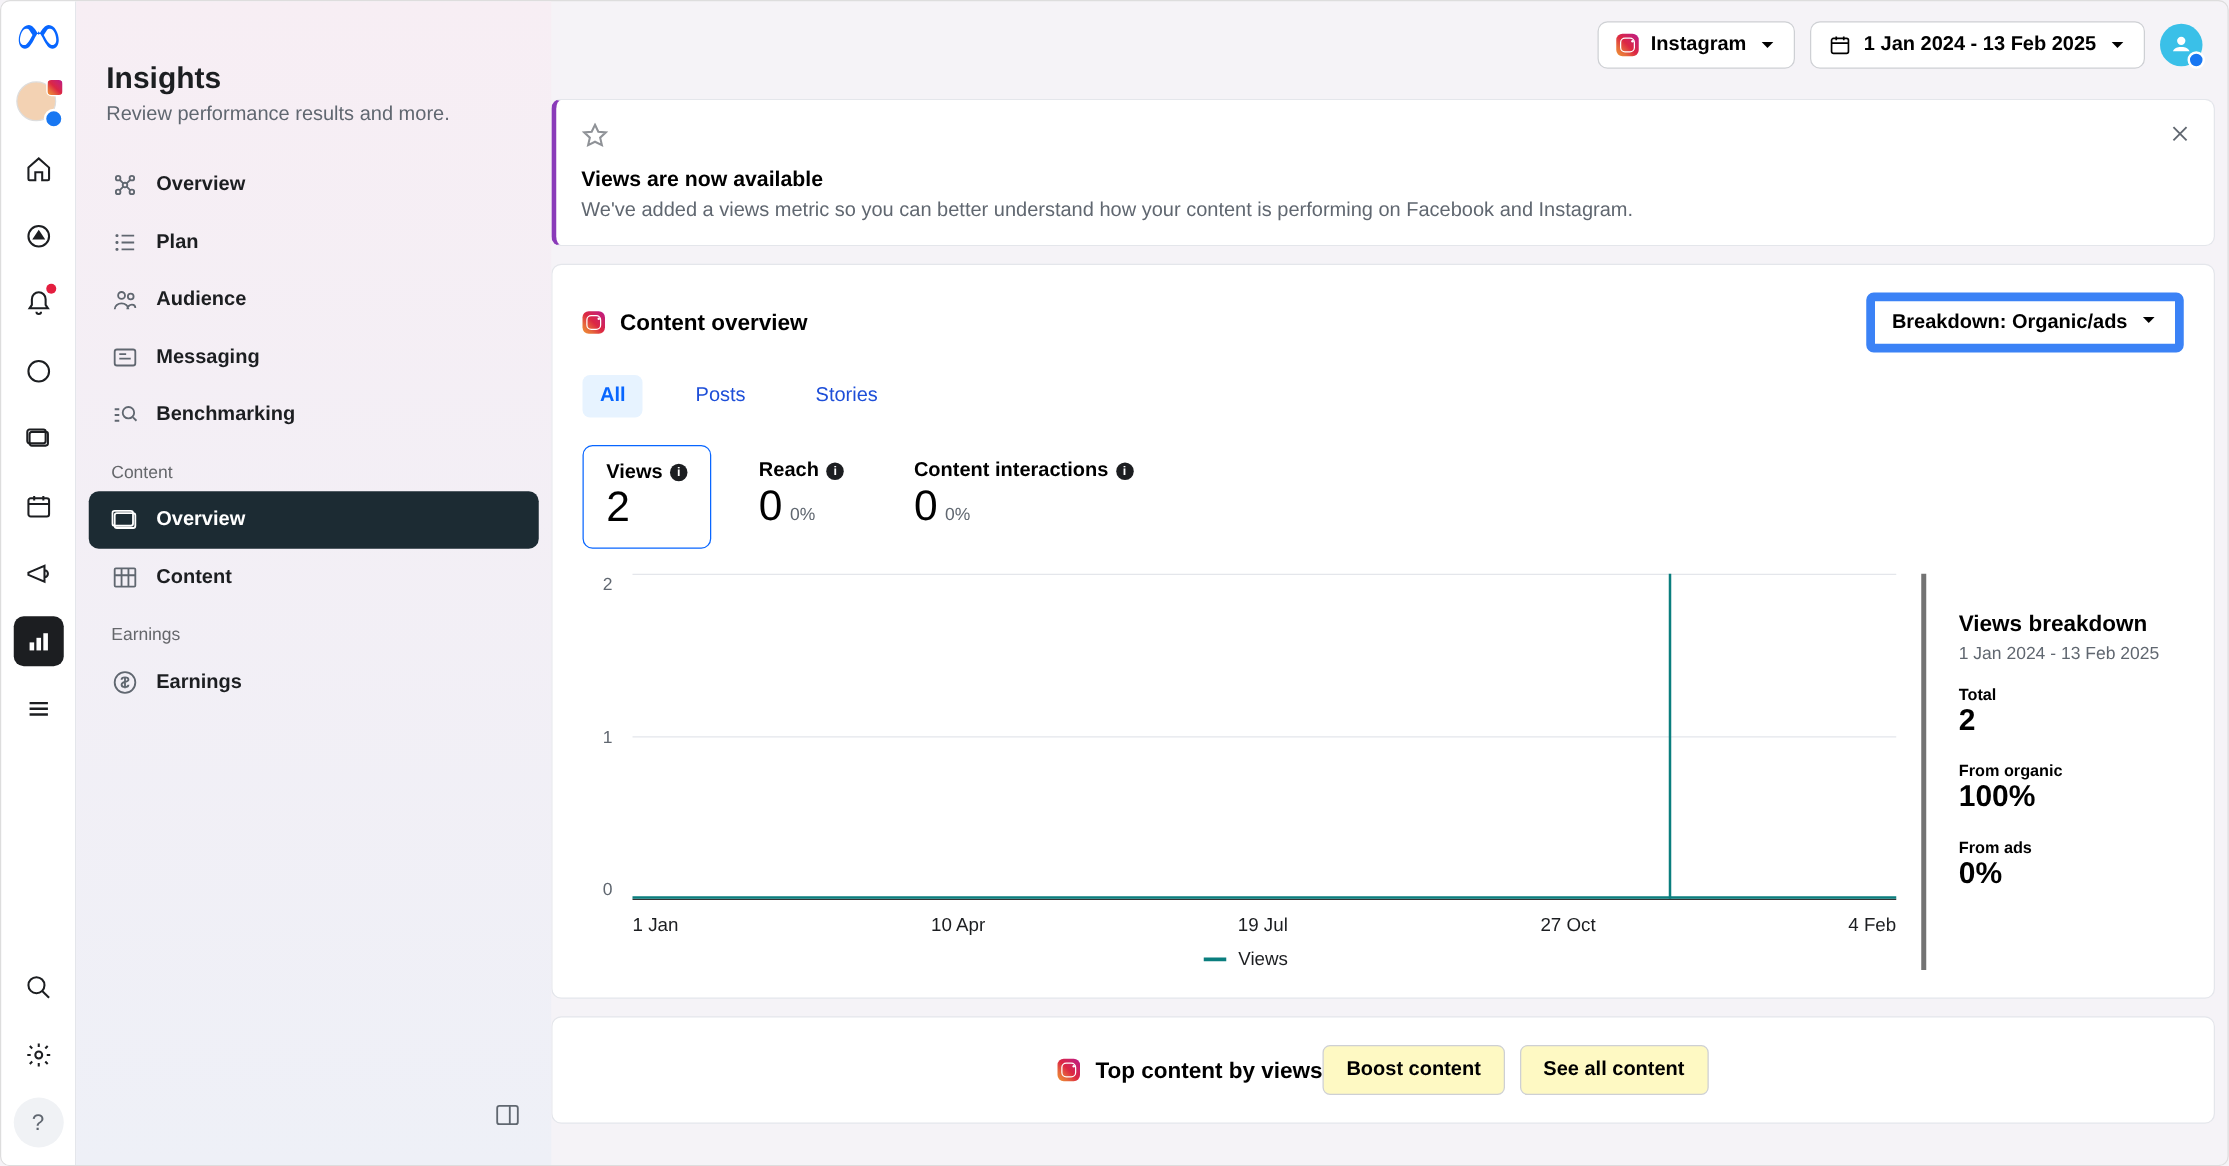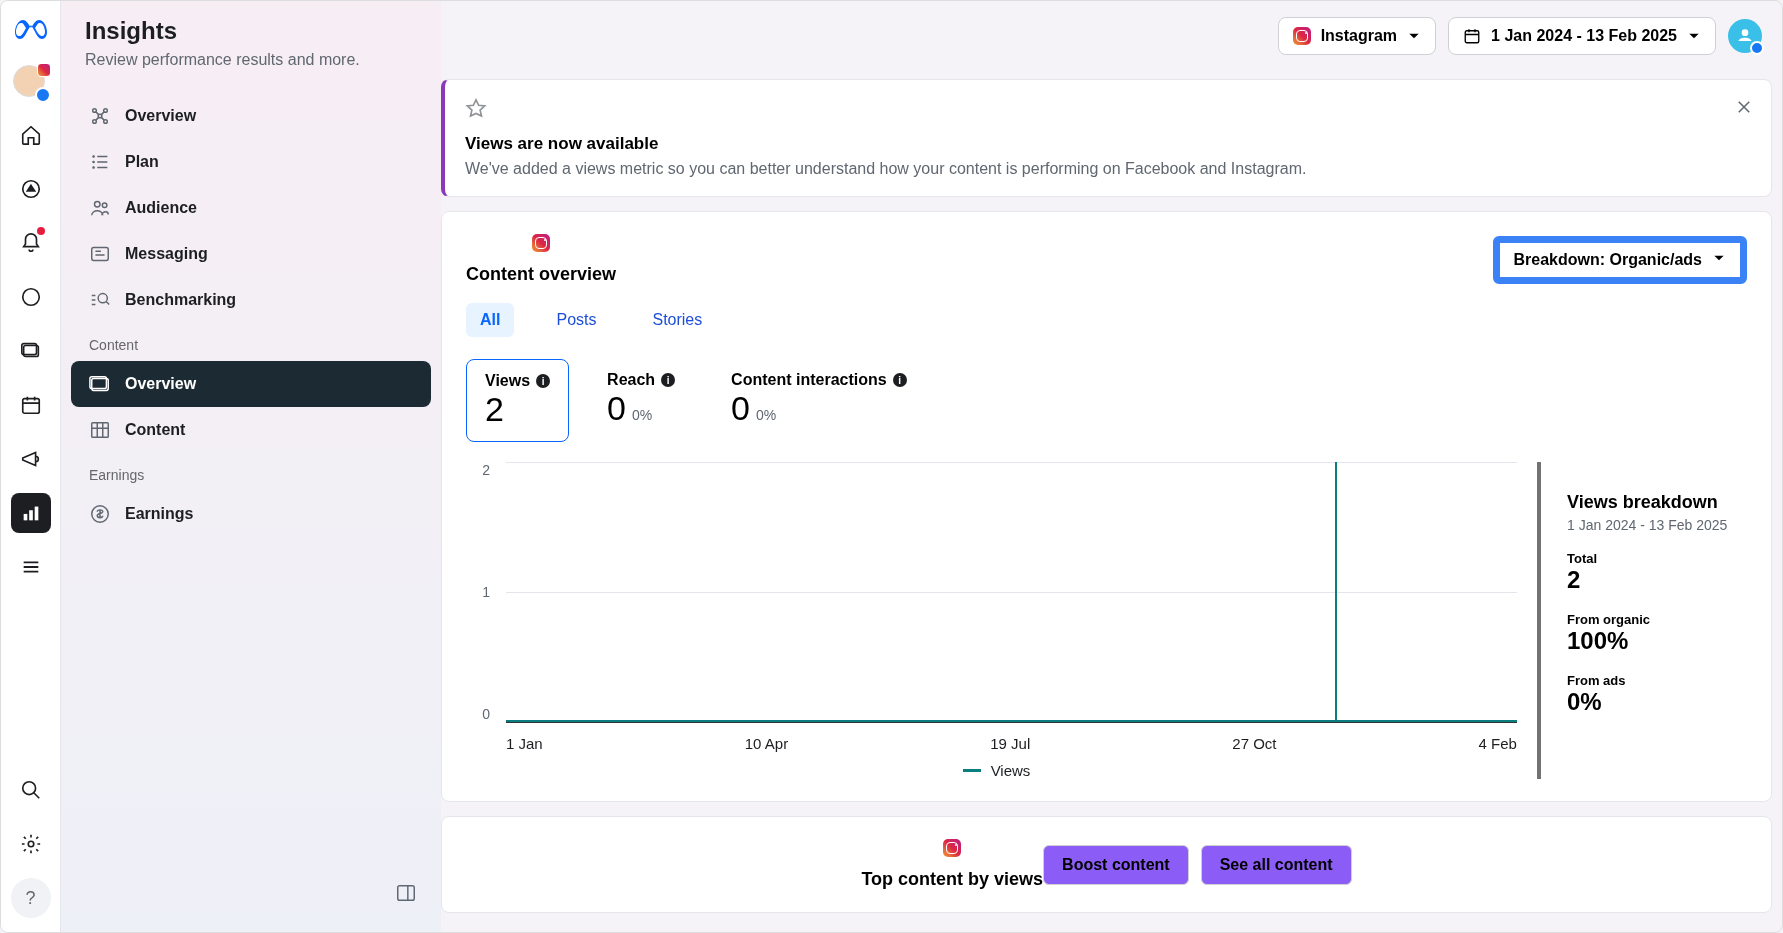--- a/index.html
+++ b/index.html
@@ -16,21 +16,21 @@
 .rail-bottom { position: absolute; bottom: 14px; display: flex; flex-direction: column; gap: 14px; align-items: center; }
 .notif-dot { position: absolute; top: 4px; right: 6px; width: 8px; height: 8px; background: #e41e3f; border-radius: 50%; }
 .profile-badge { position: relative; width: 36px; height: 36px; }
 .profile-badge .circ { width:32px; height:32px; border-radius:50%; background:#f3d2b3; border:1px solid #ddd; position:relative; overflow:hidden;}
 .profile-badge .mini-fb { position:absolute; bottom:-2px; right:-2px; width:16px; height:16px; background:#1877f2; border-radius:50%; border:2px solid #fff; }
 .profile-badge .mini-ig { position:absolute; top:-2px; right:-2px; width:14px; height:14px; background:linear-gradient(45deg,#f09433,#e6683c,#dc2743,#cc2366,#bc1888); border-radius:4px; border:1px solid #fff;}
 
 
 .sidebar { width: 380px; background: linear-gradient(180deg,#f7eef4 0%,#eef0f7 100%); padding: 16px 10px 16px 10px; display: flex; flex-direction: column; position: relative; }
 .sidebar-header { padding: 0 14px 24px 14px; }
-.sidebar-title { font-size: 24px; font-weight: 700; color: #1c1e21; }
+.sidebar-title { font-size: 24px; font-weight: 700; color: #1c1e21; margin-top: 32px; }
 .sidebar-subtitle { font-size: 16px; color: #606770; margin-top: 6px; }
 .nav-item { display: flex; align-items: center; gap: 14px; padding: 12px 18px; border-radius: 8px; cursor: pointer; font-size: 16px; font-weight: 600; color: #1c1e21; }
 .nav-item svg { width: 22px; height: 22px; flex-shrink: 0; color:#606770;}
 .nav-item.active { background: #1c2b33; color: #fff; }
 .nav-item.active svg { color:#fff; }
 .nav-section { font-size: 14px; color: #65676b; padding: 14px 18px 8px; font-weight: 400; }
 .collapse-btn { position: absolute; bottom: 24px; right: 24px; color:#606770; cursor:pointer;}
 
 
 .main { flex: 1; display: flex; flex-direction: column; padding: 0; overflow: hidden; }
@@ -42,21 +42,21 @@
 
 
 .banner { margin: 8px 10px 14px 0; background: #fff; border: 1px solid #e4e6eb; border-left: 4px solid #8a3ab9; border-radius: 8px; padding: 18px 50px 18px 20px; display: flex; gap: 14px; position: relative; flex-direction: column; }
 .banner-title { font-size: 17px; font-weight: 700; }
 .banner-text { font-size: 16px; color: #606770; margin-top: 6px; }
 .banner-close { position: absolute; top: 18px; right: 18px; cursor: pointer; color: #606770; }
 
 
 .card { margin: 0 10px 14px 0; background: #fff; border: 1px solid #e4e6eb; border-radius: 8px; padding: 22px 24px; }
 .card-header { display: flex; align-items: center; justify-content: space-between; }
-.card-title { display: flex; align-items: center; gap: 12px; font-size: 18px; font-weight: 700; flex-direction: column; }
+.card-title { display: flex; align-items: center; gap: 12px; font-size: 18px; font-weight: 700; }
 .breakdown-btn { border: 7px solid #3b82f6; border-radius: 6px; padding: 8px 14px; font-size: 16px; font-weight: 600; display: flex; align-items: flex-start; gap: 10px; cursor: pointer; background:#fff;}
 .tabs { display: flex; gap: 28px; margin-top: 18px; }
 .tab { font-size: 16px; padding: 8px 14px; border-radius: 6px; cursor: pointer; color: #1d4ed8; font-weight:500;}
 .tab.active { background: #e7f3ff; color: #0866ff; font-weight: 700; }
 
 .metrics { display: flex; gap: 20px; margin-top: 22px; }
 .metric { padding: 12px 18px; border-radius: 8px; cursor: pointer; }
 .metric.active { border: 1.5px solid #0866ff; }
 .metric-label { font-size: 16px; font-weight: 700; display: flex; align-items: center; gap: 6px; }
 .metric-value { font-size: 34px; font-weight: 400; display: inline-block; }
@@ -74,21 +74,21 @@
 .legend { text-align: center; font-size: 15px; color: #1c1e21; margin-top: 0; display:flex; align-items:center; justify-content:center; gap:10px;}
 .legend-swatch { width:18px; height:3px; background:#0a7e7e;}
 
 .breakdown-panel { width: 210px; border-left: 4px solid #737373; padding-left: 26px; margin-left:10px; padding-top:30px;}
 .bp-title { font-size: 18px; font-weight: 700; }
 .bp-sub { font-size: 14px; color: #606770; margin-top: 4px; }
 .bp-row-lbl { font-size: 13px; font-weight: 700; margin-top: 18px; }
 .bp-row-val { font-size: 24px; font-weight: 700; }
 
 .second-card-header { display:flex; align-items:center; justify-content:center;}
-.btn { border: 1px solid #ced0d4; border-radius: 6px; padding: 10px 18px; font-size: 16px; font-weight: 600; background:#8b5cf6; cursor:pointer;}
+.btn { border: 1px solid #ced0d4; border-radius: 6px; padding: 10px 18px; font-size: 16px; font-weight: 600; background:#fef9c3; cursor:pointer;}
 .btn-group { display:flex; gap:12px;}
 
 .ig-grad { width:18px; height:18px; border-radius:5px; background:linear-gradient(45deg,#f09433 0%,#e6683c 25%,#dc2743 50%,#cc2366 75%,#bc1888 100%); position:relative;}
 .ig-grad::after{content:''; position:absolute; inset:3px; border:1.5px solid #fff; border-radius:4px;}
 .ig-grad::before{content:''; position:absolute; top:5px; right:4px; width:2px; height:2px; background:#fff; border-radius:50%;}
 
 </style>
 </head>
 <body>
 

